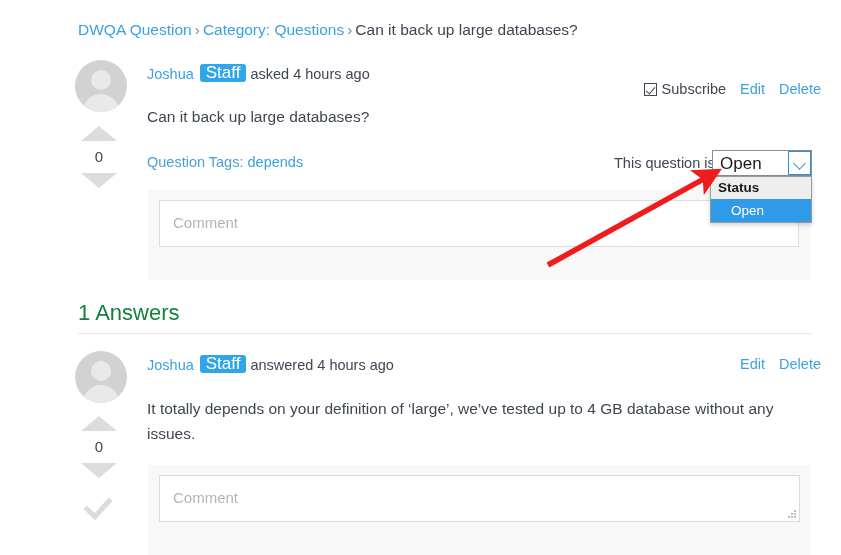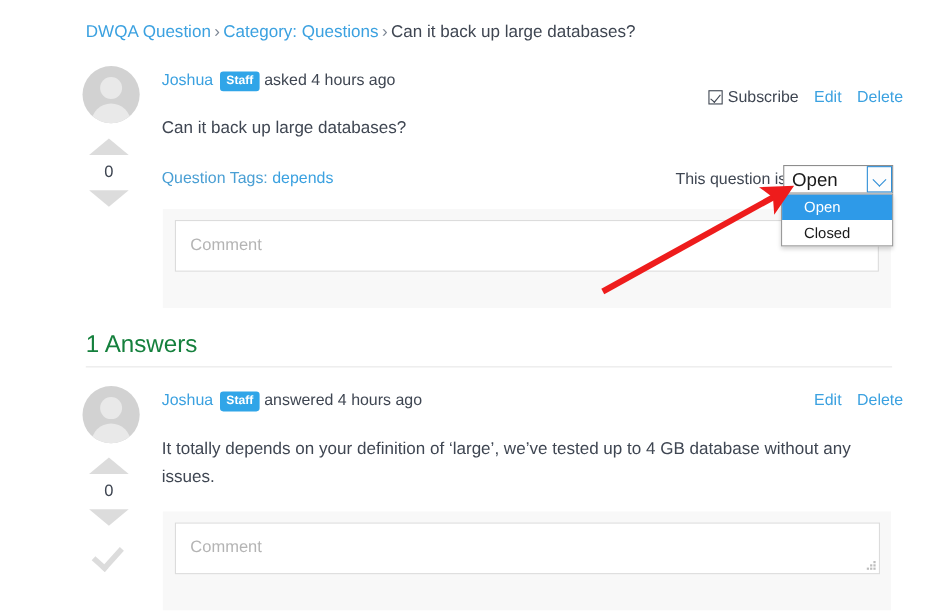--- a/index.html
+++ b/index.html
@@ -67,22 +67,22 @@
     font-size: 14.5px;
     color: #3f4652;
     white-space: nowrap;
     line-height: 18px;
   }
   .meta .author { color: #3ba1e0; }
   .badge-staff {
     display: inline-block;
     background: #30a5e8;
     color: #ffffff;
-    font-size: 11px;
-    font-weight: bold;
+    font-size: 17px;
+    font-weight: normal;
     padding: 1px 6px 2px 6px;
     border-radius: 3px;
     margin: 0 4px 0 6px;
     vertical-align: 1px;
     line-height: 15px;
   }
   .meta .when { color: #3f4652; }
 
   .actions {
     position: absolute;
@@ -328,22 +328,22 @@
   <div class="status-row" style="left:614px; top:155px;">
     <span>This question is:</span>
   </div>
 
   <div class="select-box">
     <span class="select-value">Open</span>
     <span class="select-arrow-btn"></span>
   </div>
 
   <div class="dropdown">
+    <div class="dd-group-label">Status</div>
     <div class="dd-item selected">Open</div>
-    <div class="dd-item">Closed</div>
   </div>
 
   <div class="comment-panel" style="left:148px; top:190px; width:662px; height:90px;">
     <div class="comment-box" style="left:11px; top:10px; width:640px; height:47px;">
       <span class="comment-placeholder">Comment</span>
     </div>
   </div>
 </div>
 
 <div class="answers-title">1 Answers</div>

